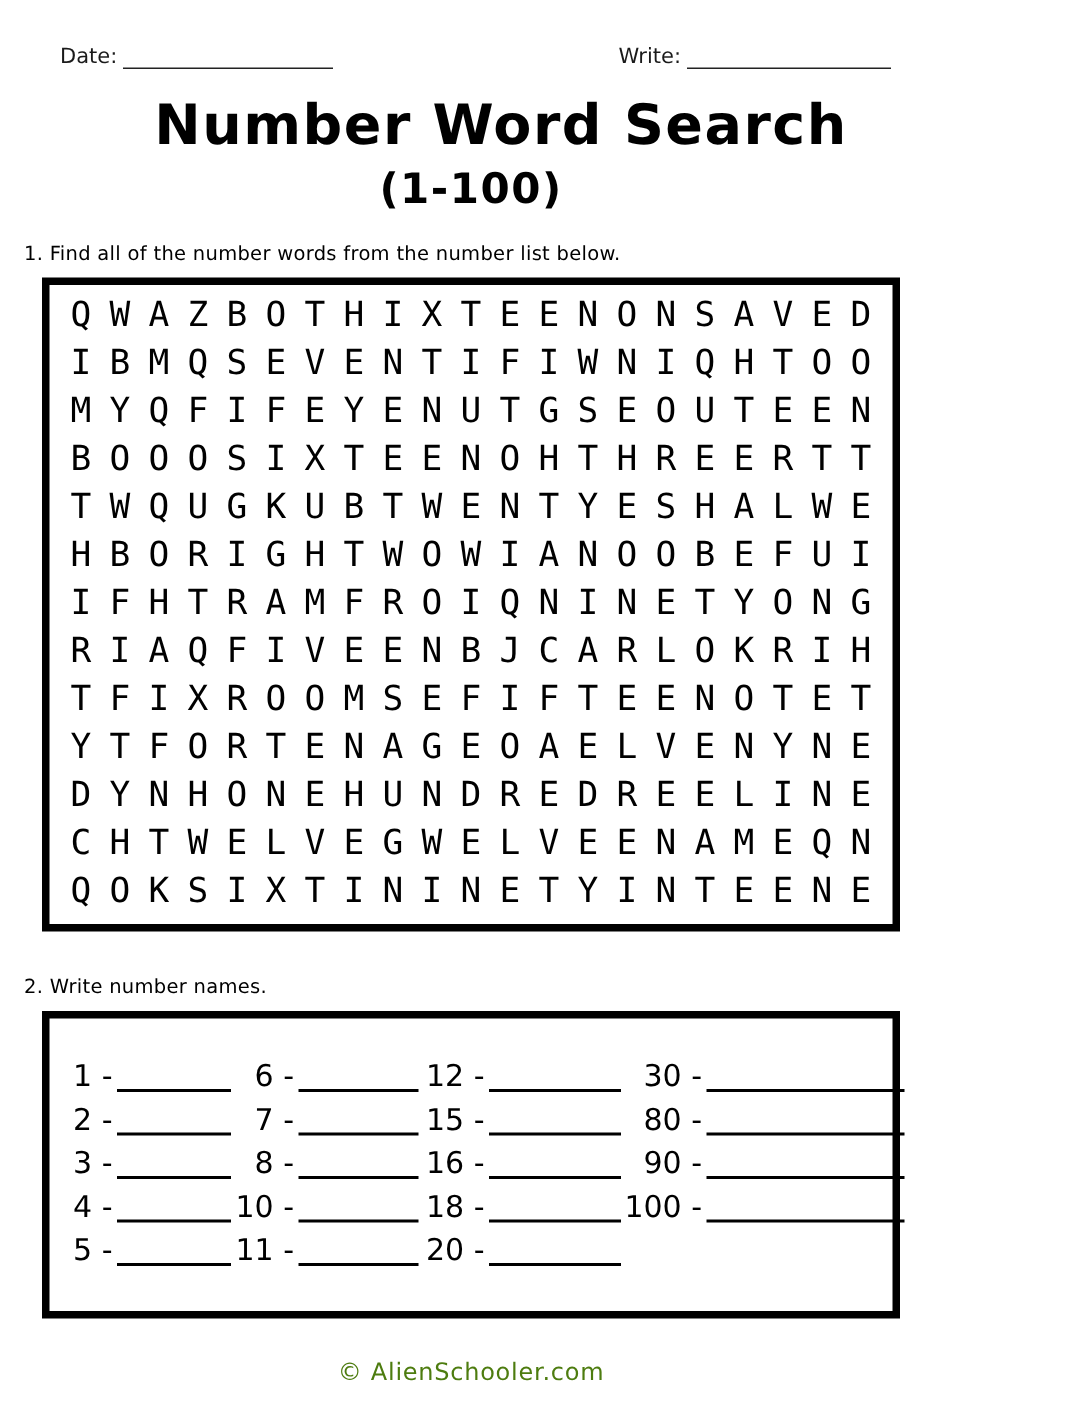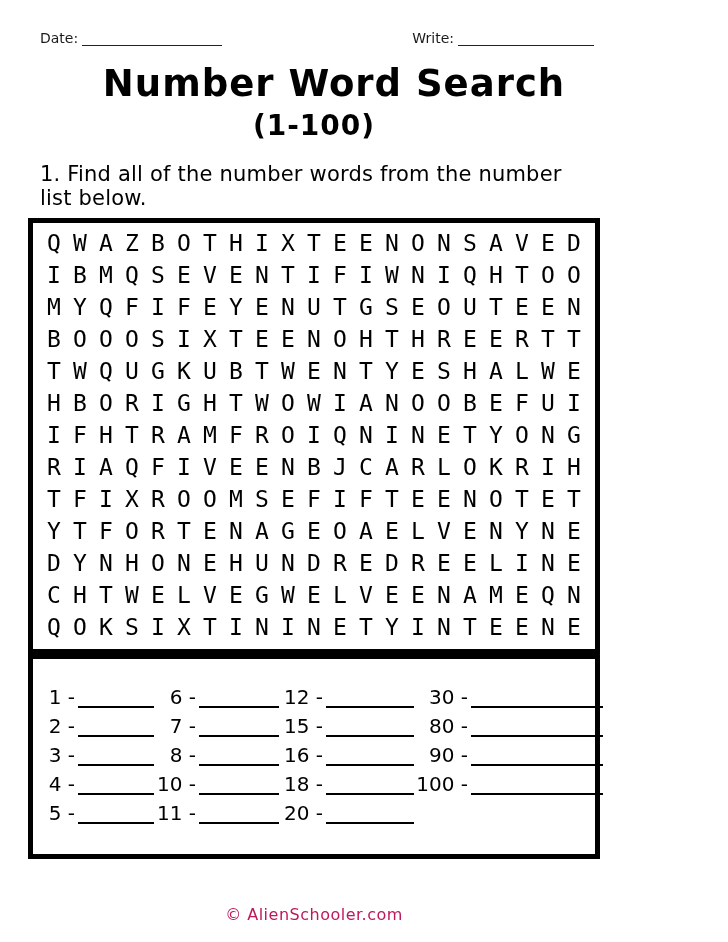--- a/index.html
+++ b/index.html
@@ -27,22 +27,22 @@
   .title-wrap { text-align: center; margin-top: 16px; }
   .title {
     font-size: 37px; font-weight: bold; letter-spacing: 1px;
     font-family: "DejaVu Sans", sans-serif;
     padding-left: 40px;
   }
   .subtitle { font-size: 28px; font-weight: bold; margin-top: 4px; letter-spacing: 1px; }
 
   
   .instruction {
-    margin: 20px 40px 8px 40px;
-    font-size: 21px; letter-spacing: 0.2px;
+    margin: 20px 40px 8px 16px;
+    font-size: 13px; letter-spacing: 0.2px;
   }
   .instruction-2 { margin-top: 30px; }
 
   
   .ws-box {
     margin: 0 28px; border: 5px solid #000;
     padding: 4px 8px 6px 8px; background: #fff;
   }
   .ws-grid { display: grid; grid-template-columns: repeat(21, 1fr); }
   .ws-cell {
@@ -69,21 +69,21 @@
   .nn-col-3 .nn-num { min-width: 54px; }
   .nn-blank { display: inline-block; border-bottom: 2px solid #000; height: 20px; margin-left: 3px; }
   .nn-col-0 .nn-blank { width: 76px; }
   .nn-col-1 .nn-blank { width: 80px; }
   .nn-col-2 .nn-blank { width: 88px; }
   .nn-col-3 .nn-blank { width: 132px; }
 
   
   .footer {
     position: absolute; bottom: 18px; left: 0; right: 0;
-    text-align: center; font-size: 16px; color: #be185d; letter-spacing: 0.5px;
+    text-align: center; font-size: 16px; color: #4d7c0f; letter-spacing: 0.5px;
   }
 </style>
 </head>
 <body>
 
 <div class="page">
 
   <div class="header-row">
     <div class="field">
       <span class="field-label">Date:</span>
@@ -373,20 +373,21 @@
         <span class="ws-cell">I</span>
         <span class="ws-cell">N</span>
         <span class="ws-cell">T</span>
         <span class="ws-cell">E</span>
         <span class="ws-cell">E</span>
         <span class="ws-cell">N</span>
         <span class="ws-cell">E</span>
       </div>
   </div>
 
+  <div class="instruction instruction-2">2. Write number names.</div>
 
   <div class="nn-box" id="nn-box">
       <div class="nn-col nn-col-0">
         <div class="nn-entry">
           <span class="nn-num">1 -</span>
           <span class="nn-blank"></span>
         </div>
         <div class="nn-entry">
           <span class="nn-num">2 -</span>
           <span class="nn-blank"></span>

